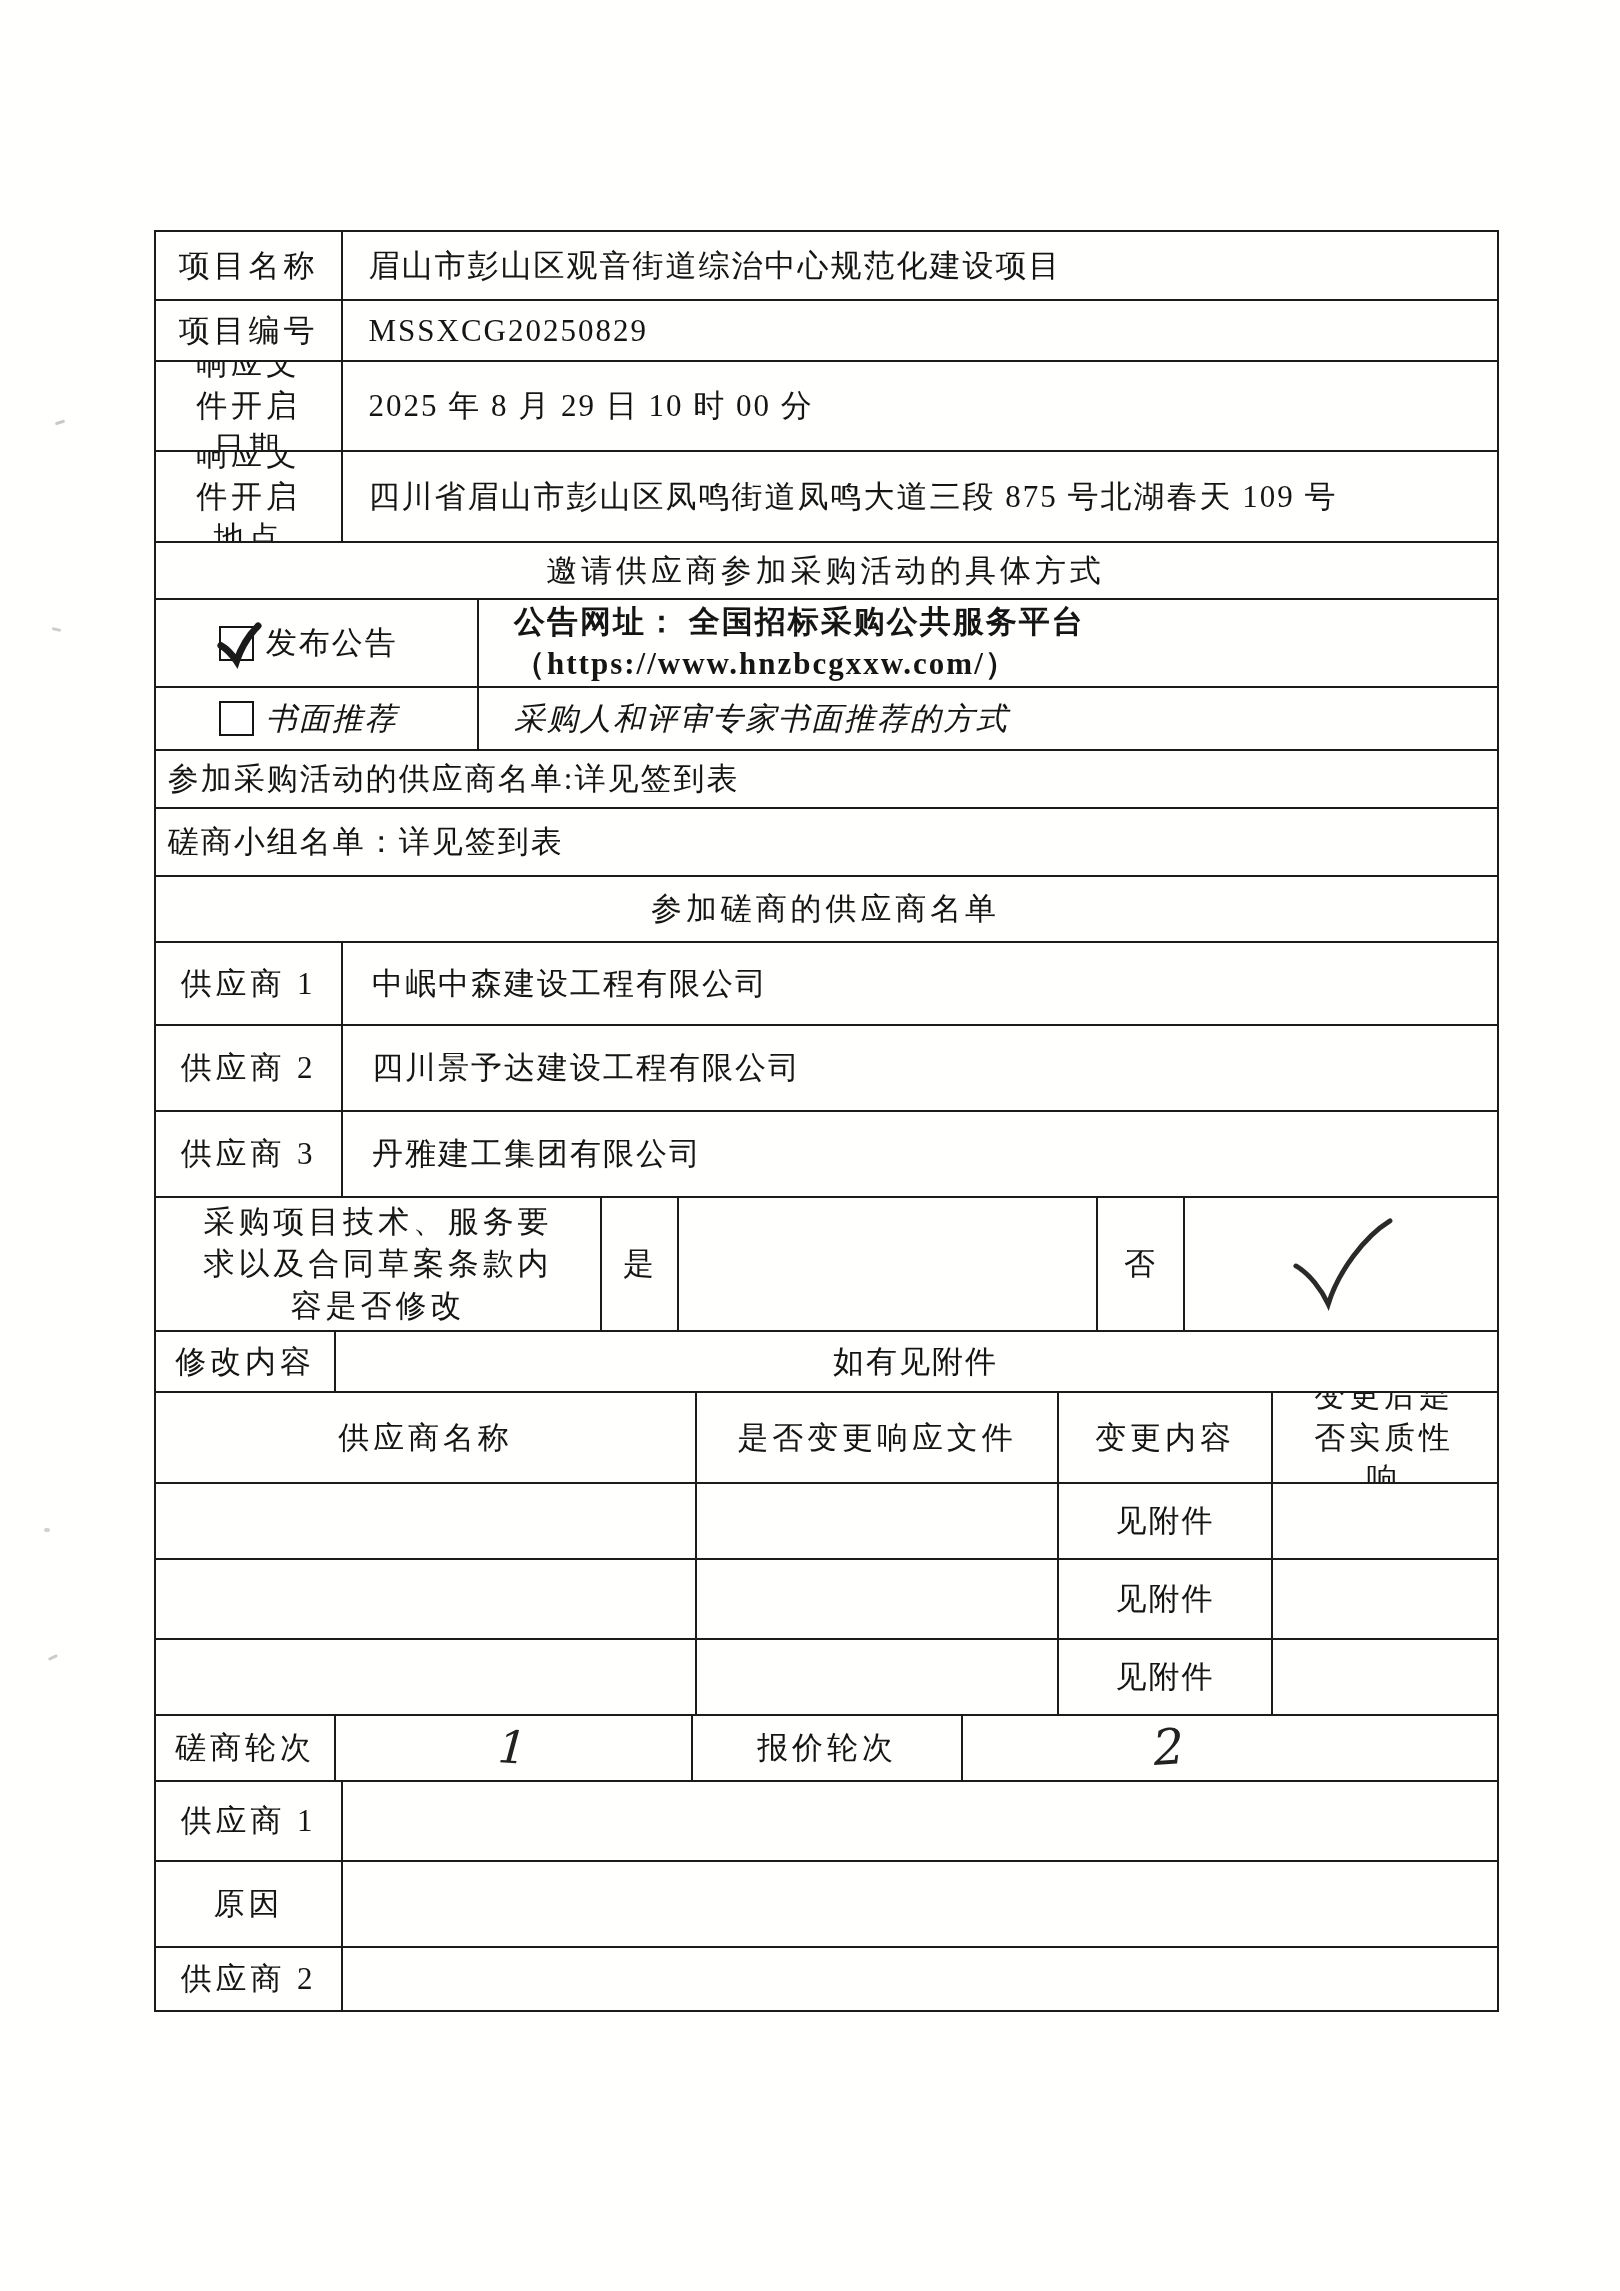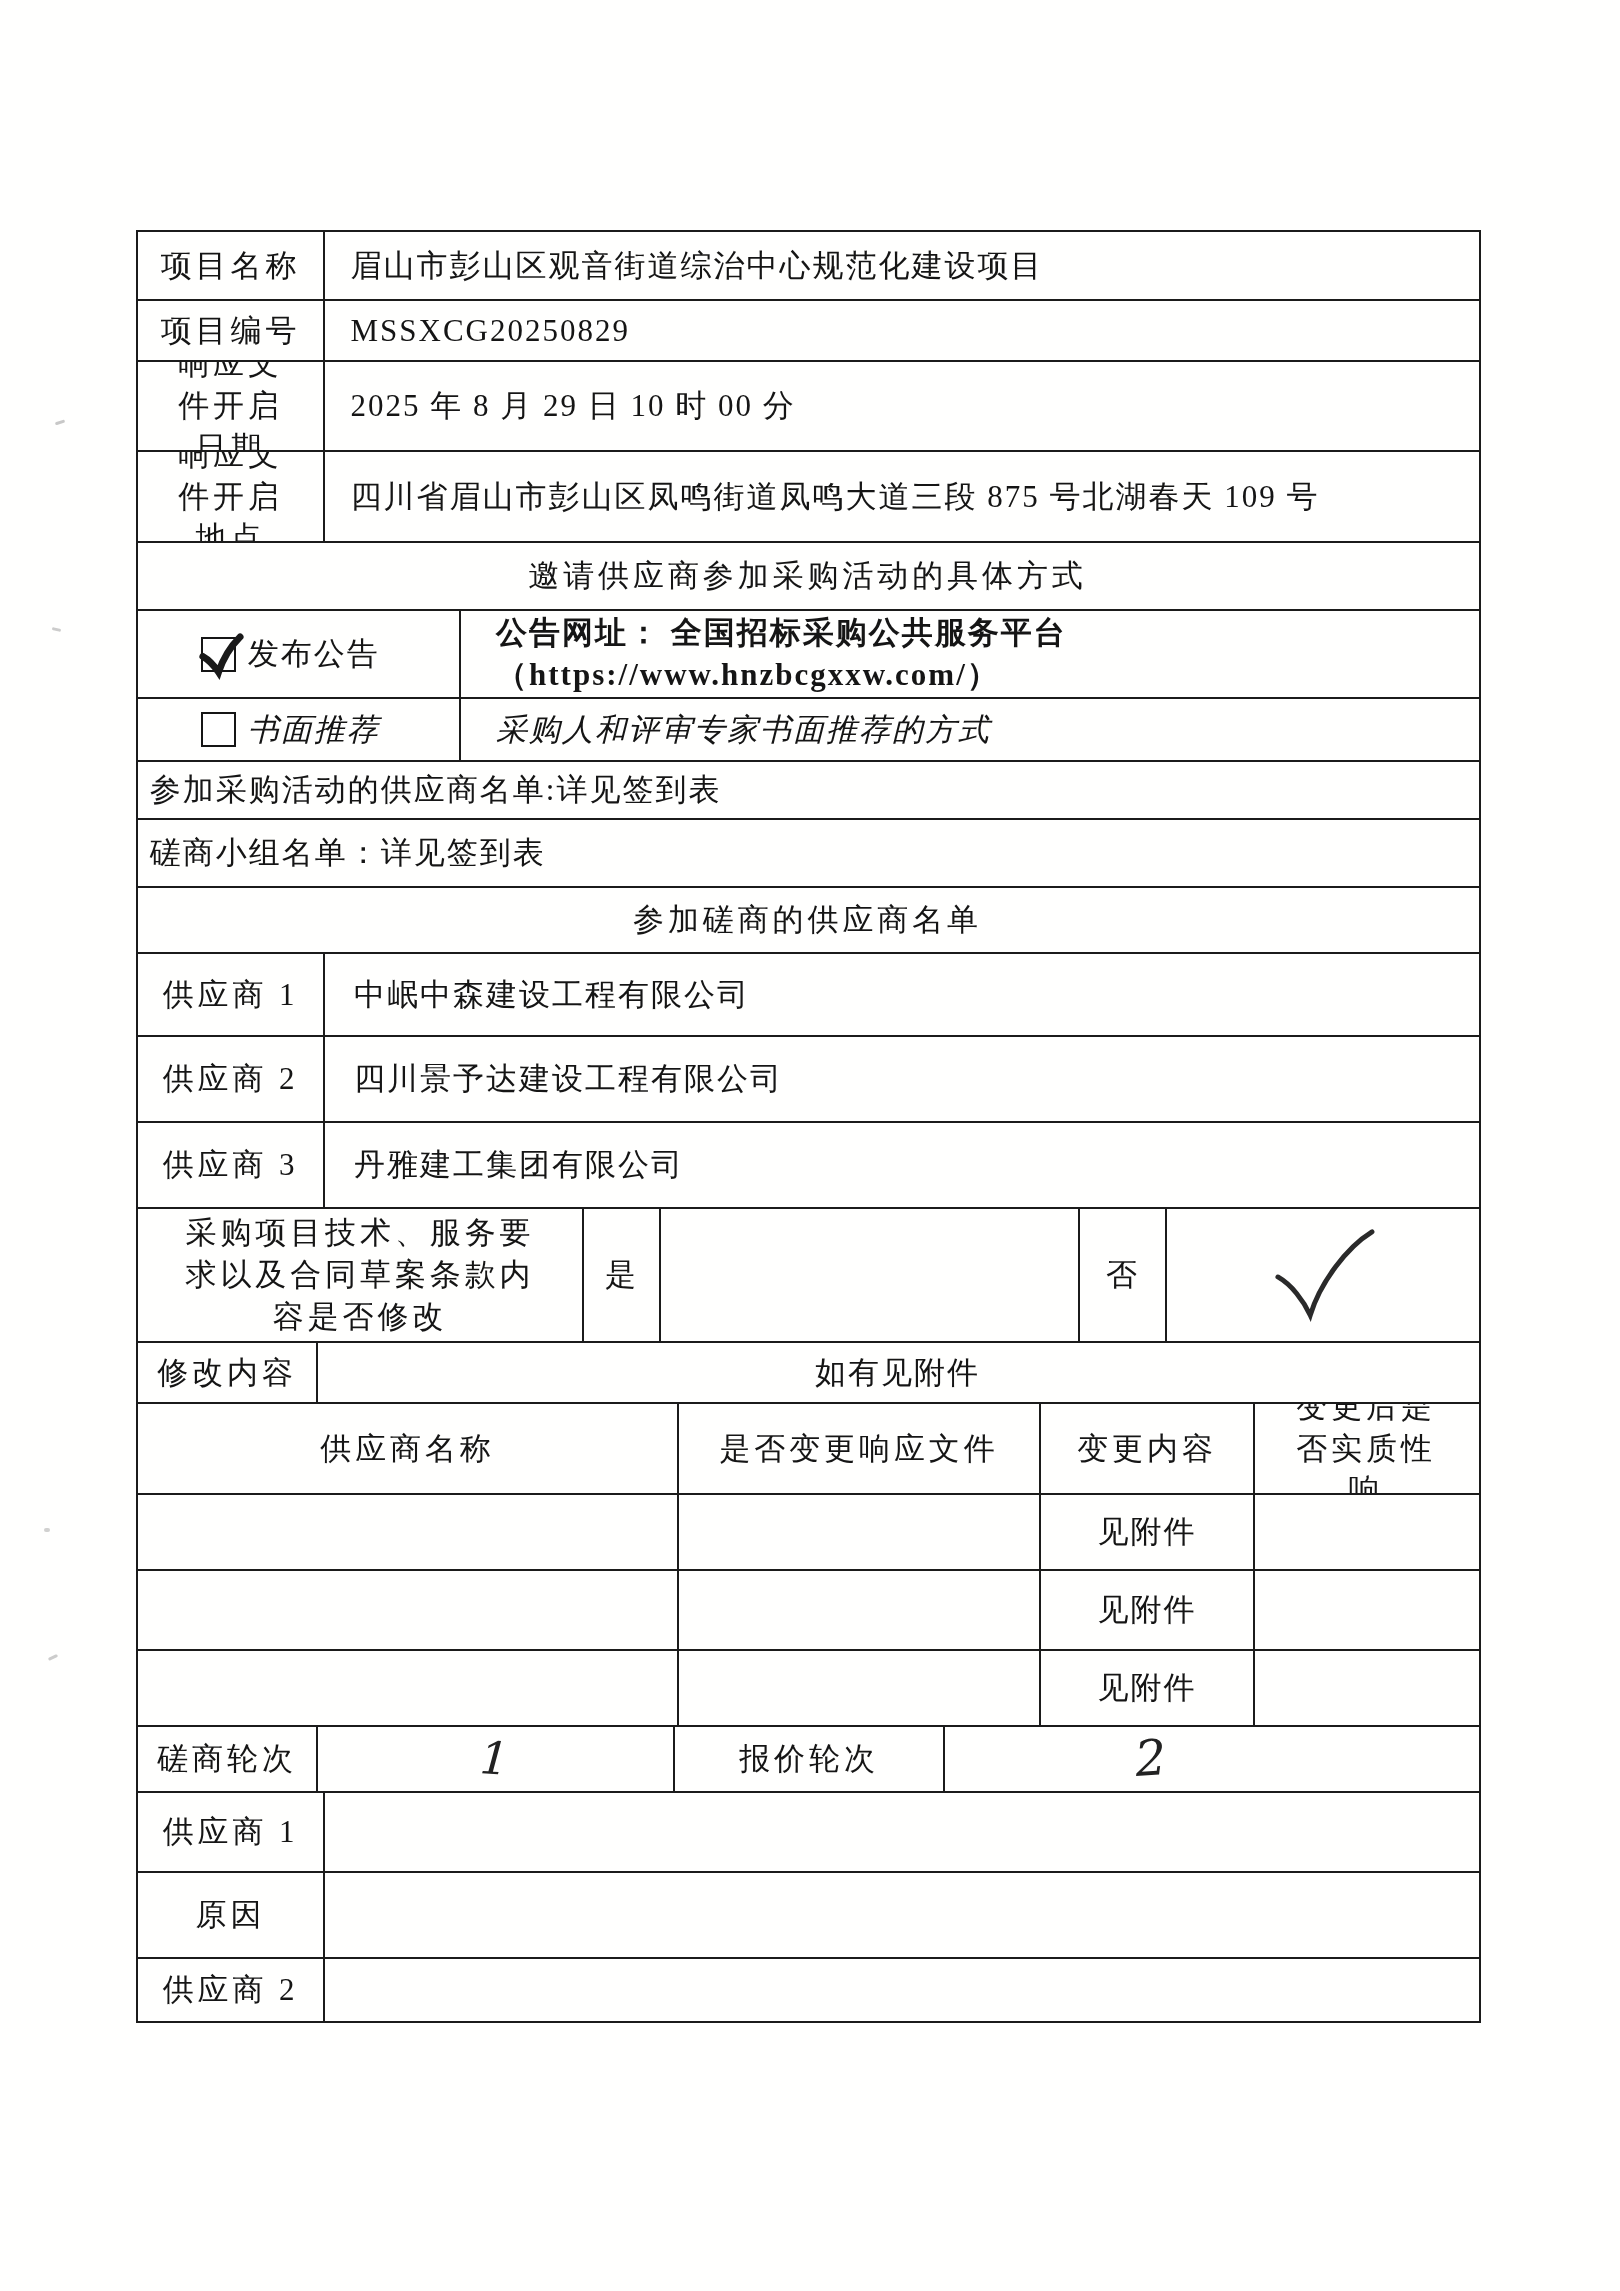--- a/index.html
+++ b/index.html
@@ -6,21 +6,21 @@
   body{
     width:1620px;height:2292px;
     background:#fdfdfc;
     font-family:"Liberation Serif","DejaVu Serif",serif;
     color:#151515;
     overflow:hidden;
     position:relative;
   }
   .sheet{position:absolute;left:0;top:0;width:1620px;height:2292px;background:#fffffe;}
   .tbl{
-    position:absolute;left:136px;top:230px;width:1345px;
+    position:absolute;left:154px;top:230px;width:1345px;
     border:2.9px solid #1b1b1b;box-sizing:border-box;
     background:#fffffe;
   }
   .row{display:flex;border-bottom:2.9px solid #1b1b1b;box-sizing:border-box;}
   .row.last{border-bottom:none;}
   .cell{
     border-right:2px solid #1b1b1b;box-sizing:border-box;
     display:flex;align-items:center;
     font-size:31px;letter-spacing:2px;line-height:1.35;
     padding:3.9px 13.7px;
@@ -74,21 +74,21 @@
       <div class="cell val end" style="flex:0 0 1152px;">2025 年 8 月 29 日 10 时 00 分</div>
     </div>
 
     <div class="row" style="height:91px;">
       <div class="cell lab" style="flex:0 0 187px;">
         <span class="wrapnarrow">响应文件开启地点</span>
       </div>
       <div class="cell val end" style="flex:0 0 1152px;">四川省眉山市彭山区凤鸣街道凤鸣大道三段 875 号北湖春天 109 号</div>
     </div>
 
-    <div class="row" style="height:68px;">
+    <div class="row" style="height:57px;">
       <div class="cell hdr end" style="flex:0 0 1339px;">邀请供应商参加采购活动的具体方式</div>
     </div>
 
     <div class="row" style="height:88px;">
       <div class="cell" style="flex:0 0 323px;padding-left:63px;">
         <span class="checkbox">
           <svg class="hand-check-small" viewBox="0 0 52 52">
             <path d="M8 28 C 15 32, 20 38, 24 44 C 28 32, 36 18, 46 8" stroke="#1a1a1a" stroke-width="7" fill="none" stroke-linecap="round"></path>
           </svg>
         </span>

